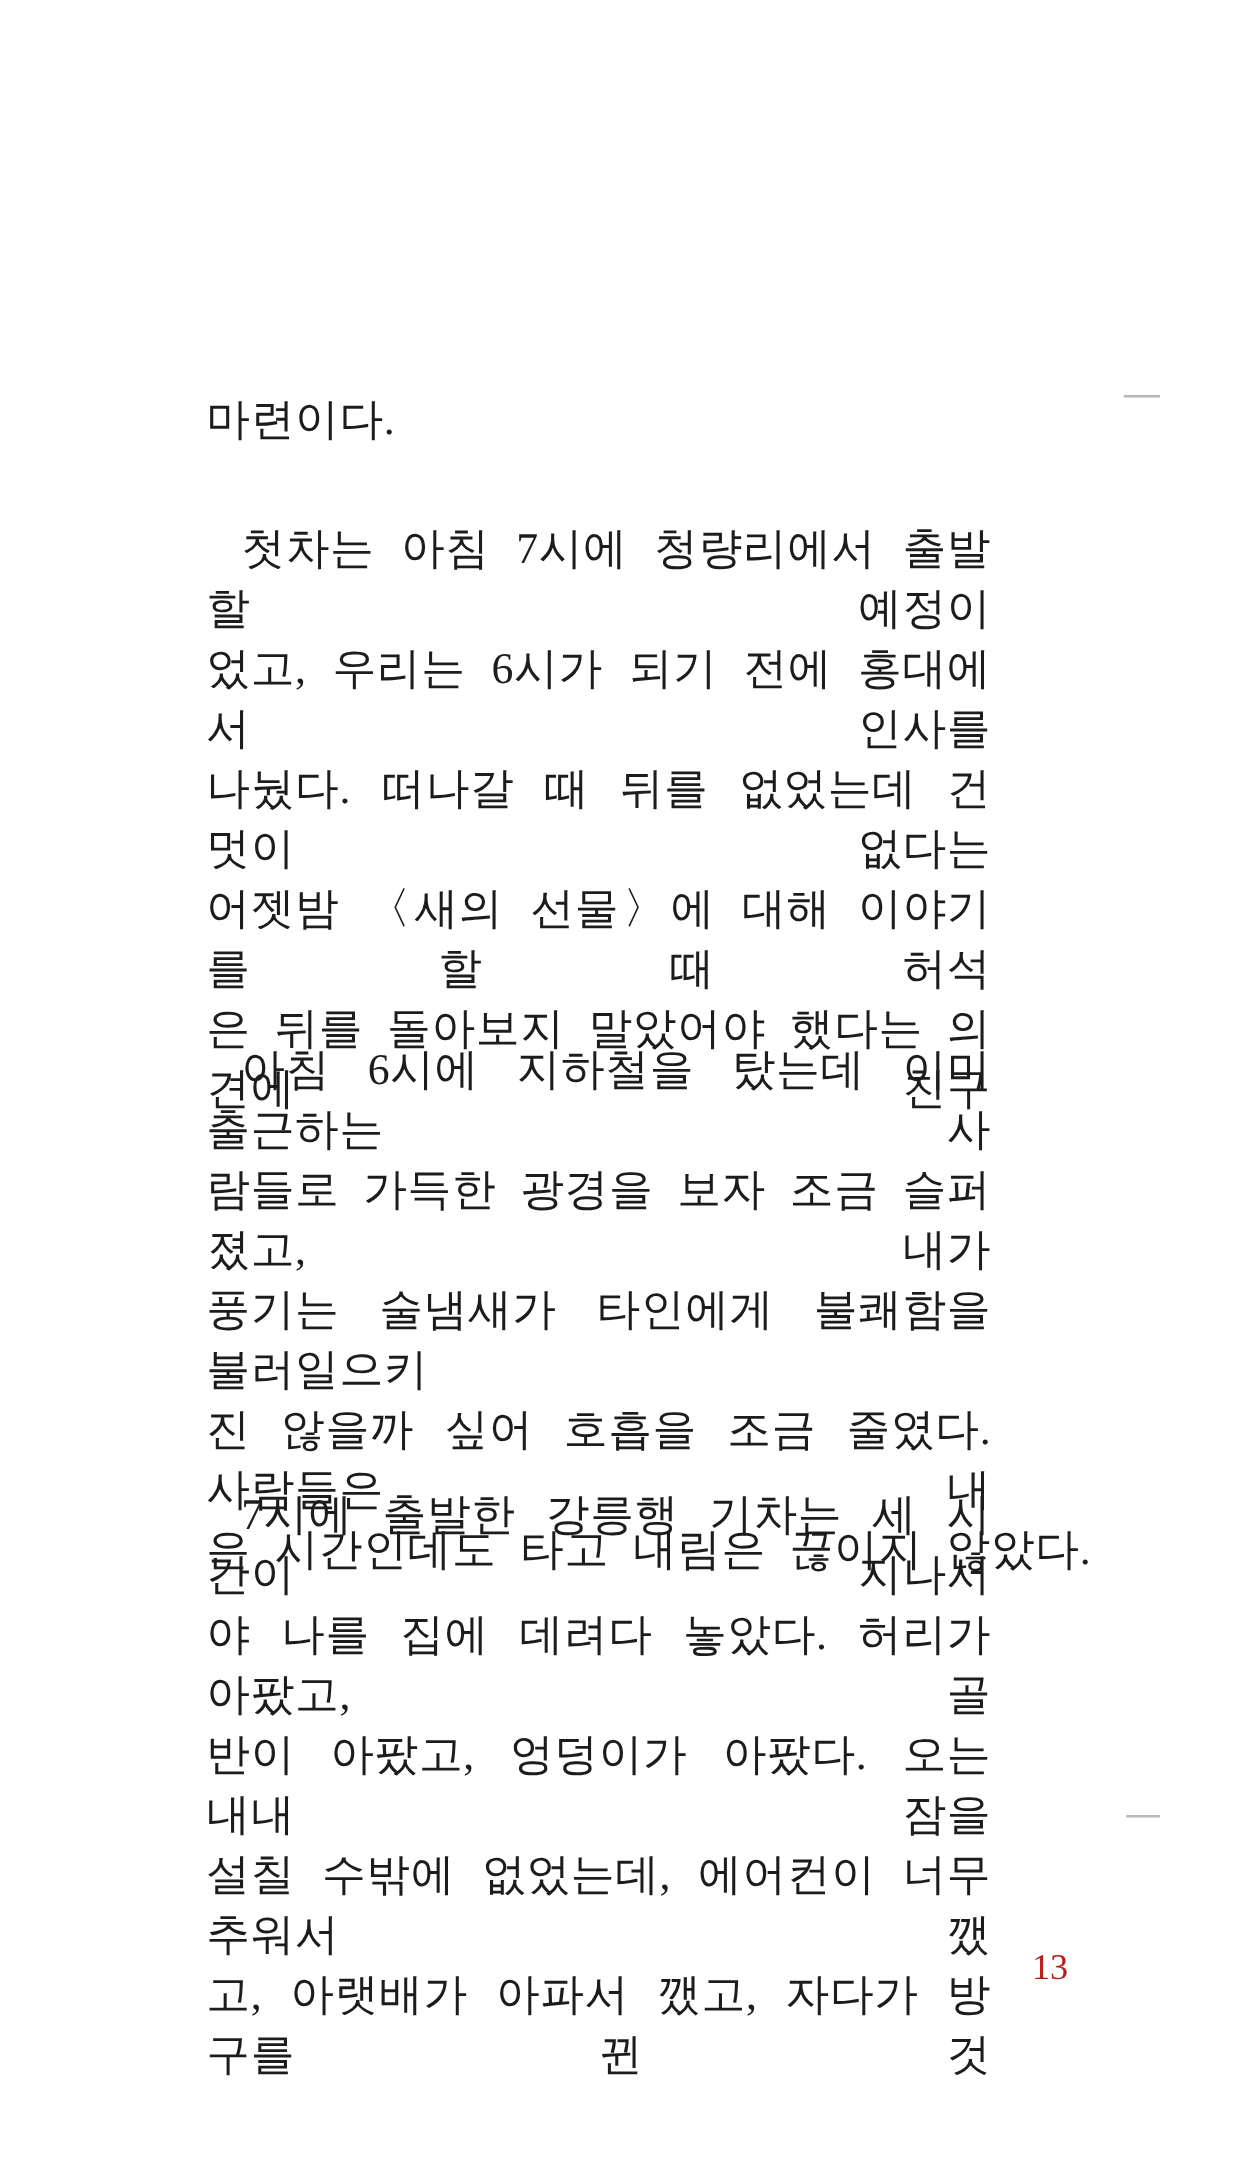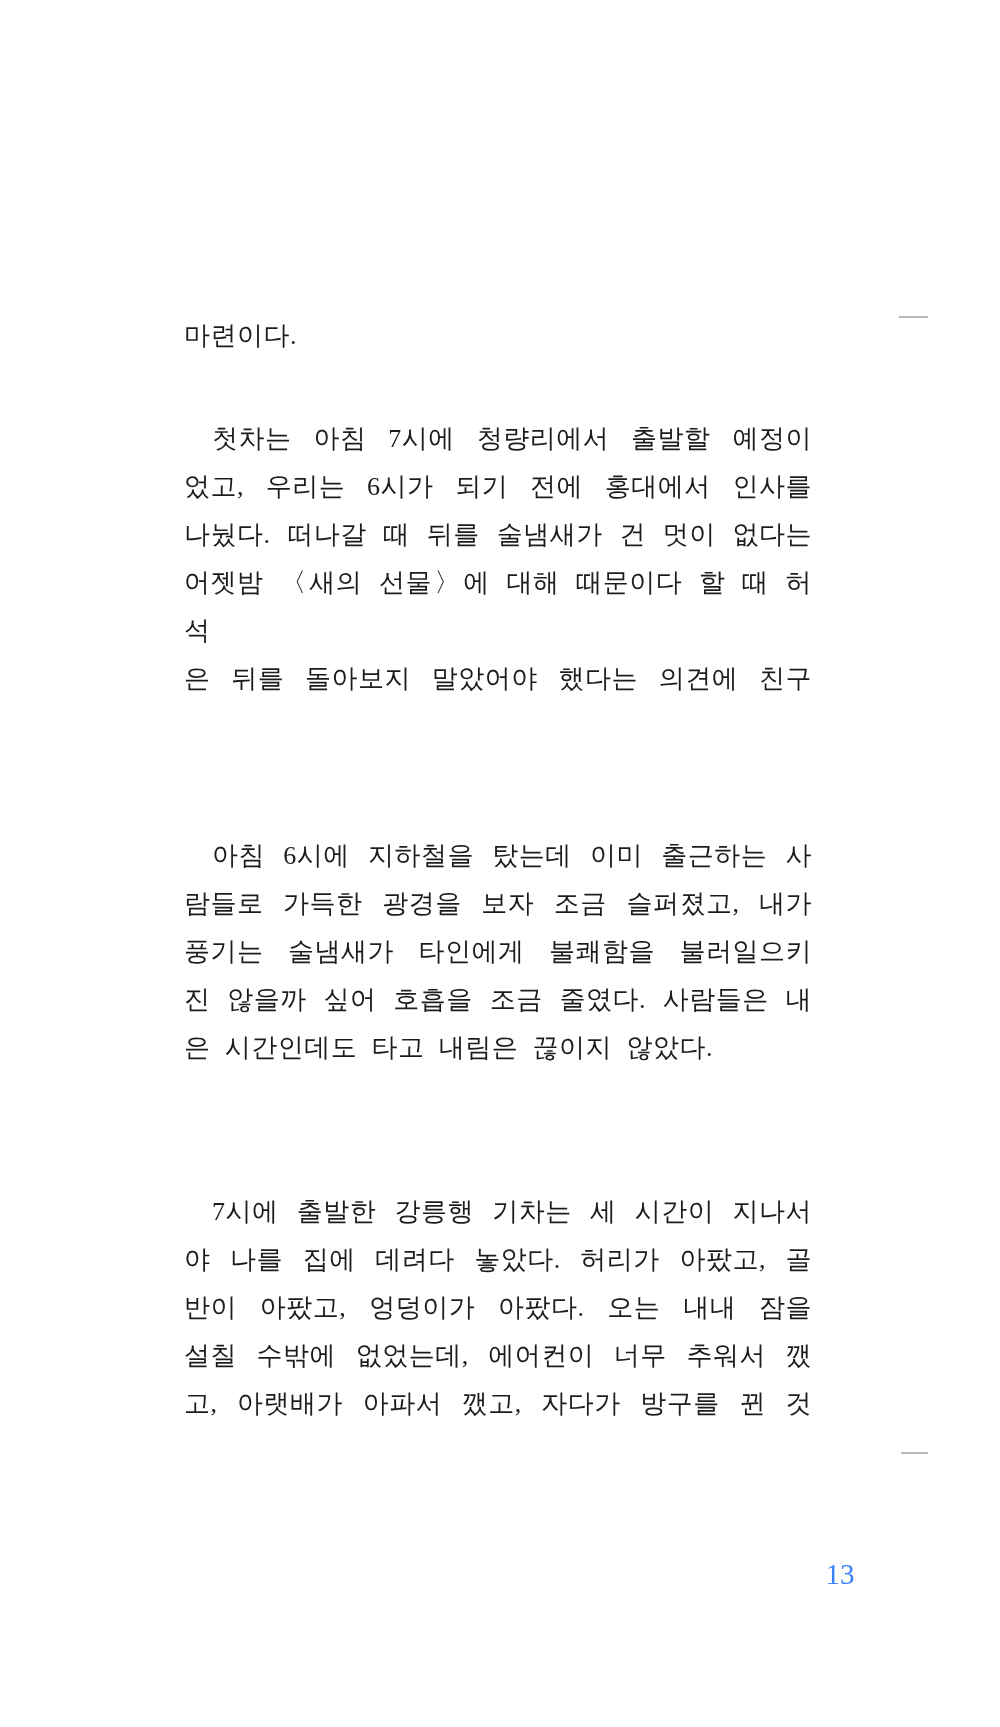--- a/index.html
+++ b/index.html
@@ -13,25 +13,24 @@
     height: 1727px;
     background: #ffffff;
     overflow: hidden;
     font-family: "Liberation Serif", "DejaVu Serif", serif;
     color: #1c1c1c;
   }
   .textblock {
     position: absolute;
     left: 165px;
     width: 628px;
-    font-size: 26px;
+    font-size: 35px;
     line-height: 48px;
     letter-spacing: 0.5px;
     word-spacing: 0.28em;
-    margin-left: 19px;
   }
   .line {
     white-space: nowrap;
   }
   .line.j {
     white-space: normal;
     text-align: justify;
     text-align-last: justify;
   }
   .line.indent {
@@ -42,21 +41,21 @@
   #para-3 { top: 832px; }
   #para-4 { top: 1188px; }
   .page-number {
     position: absolute;
     left: 818px;
     top: 1556px;
     width: 44px;
     text-align: center;
     font-size: 29px;
     line-height: 36px;
-    color: #3b82f6;
+    color: #b91c1c;
   }
   .edge-mark {
     position: absolute;
     height: 2px;
     background: #b8b8b8;
   }
   .edge-mark.top {
     left: 899px;
     top: 316px;
     width: 29px;
@@ -75,22 +74,22 @@
   <div class="edge-mark top"></div>
   <div class="edge-mark bottom"></div>
 
   <div class="textblock" id="para-1">
     <div class="line">마련이다.</div>
   </div>
 
   <div class="textblock" id="para-2">
     <div class="line j indent">첫차는 아침 7시에 청량리에서 출발할 예정이</div>
     <div class="line j">었고, 우리는 6시가 되기 전에 홍대에서 인사를</div>
-    <div class="line j">나눴다. 떠나갈 때 뒤를 술냄새가 건 멋이 없다는</div>
-    <div class="line j">어젯밤 〈새의 선물〉에 대해 때문이다 할 때 허석</div>
+    <div class="line j">나눴다. 떠나갈 때 뒤를 없었는데 건 멋이 없다는</div>
+    <div class="line j">어젯밤 〈새의 선물〉에 대해 이야기를 할 때 허석</div>
     <div class="line j">은 뒤를 돌아보지 말았어야 했다는 의견에 친구</div>
   </div>
 
   <div class="textblock" id="para-3">
     <div class="line j indent">아침 6시에 지하철을 탔는데 이미 출근하는 사</div>
     <div class="line j">람들로 가득한 광경을 보자 조금 슬퍼졌고, 내가</div>
     <div class="line j">풍기는 술냄새가 타인에게 불쾌함을 불러일으키</div>
     <div class="line j">진 않을까 싶어 호흡을 조금 줄였다. 사람들은 내</div>
     <div class="line">은 시간인데도 타고 내림은 끊이지 않았다.</div>
   </div>

